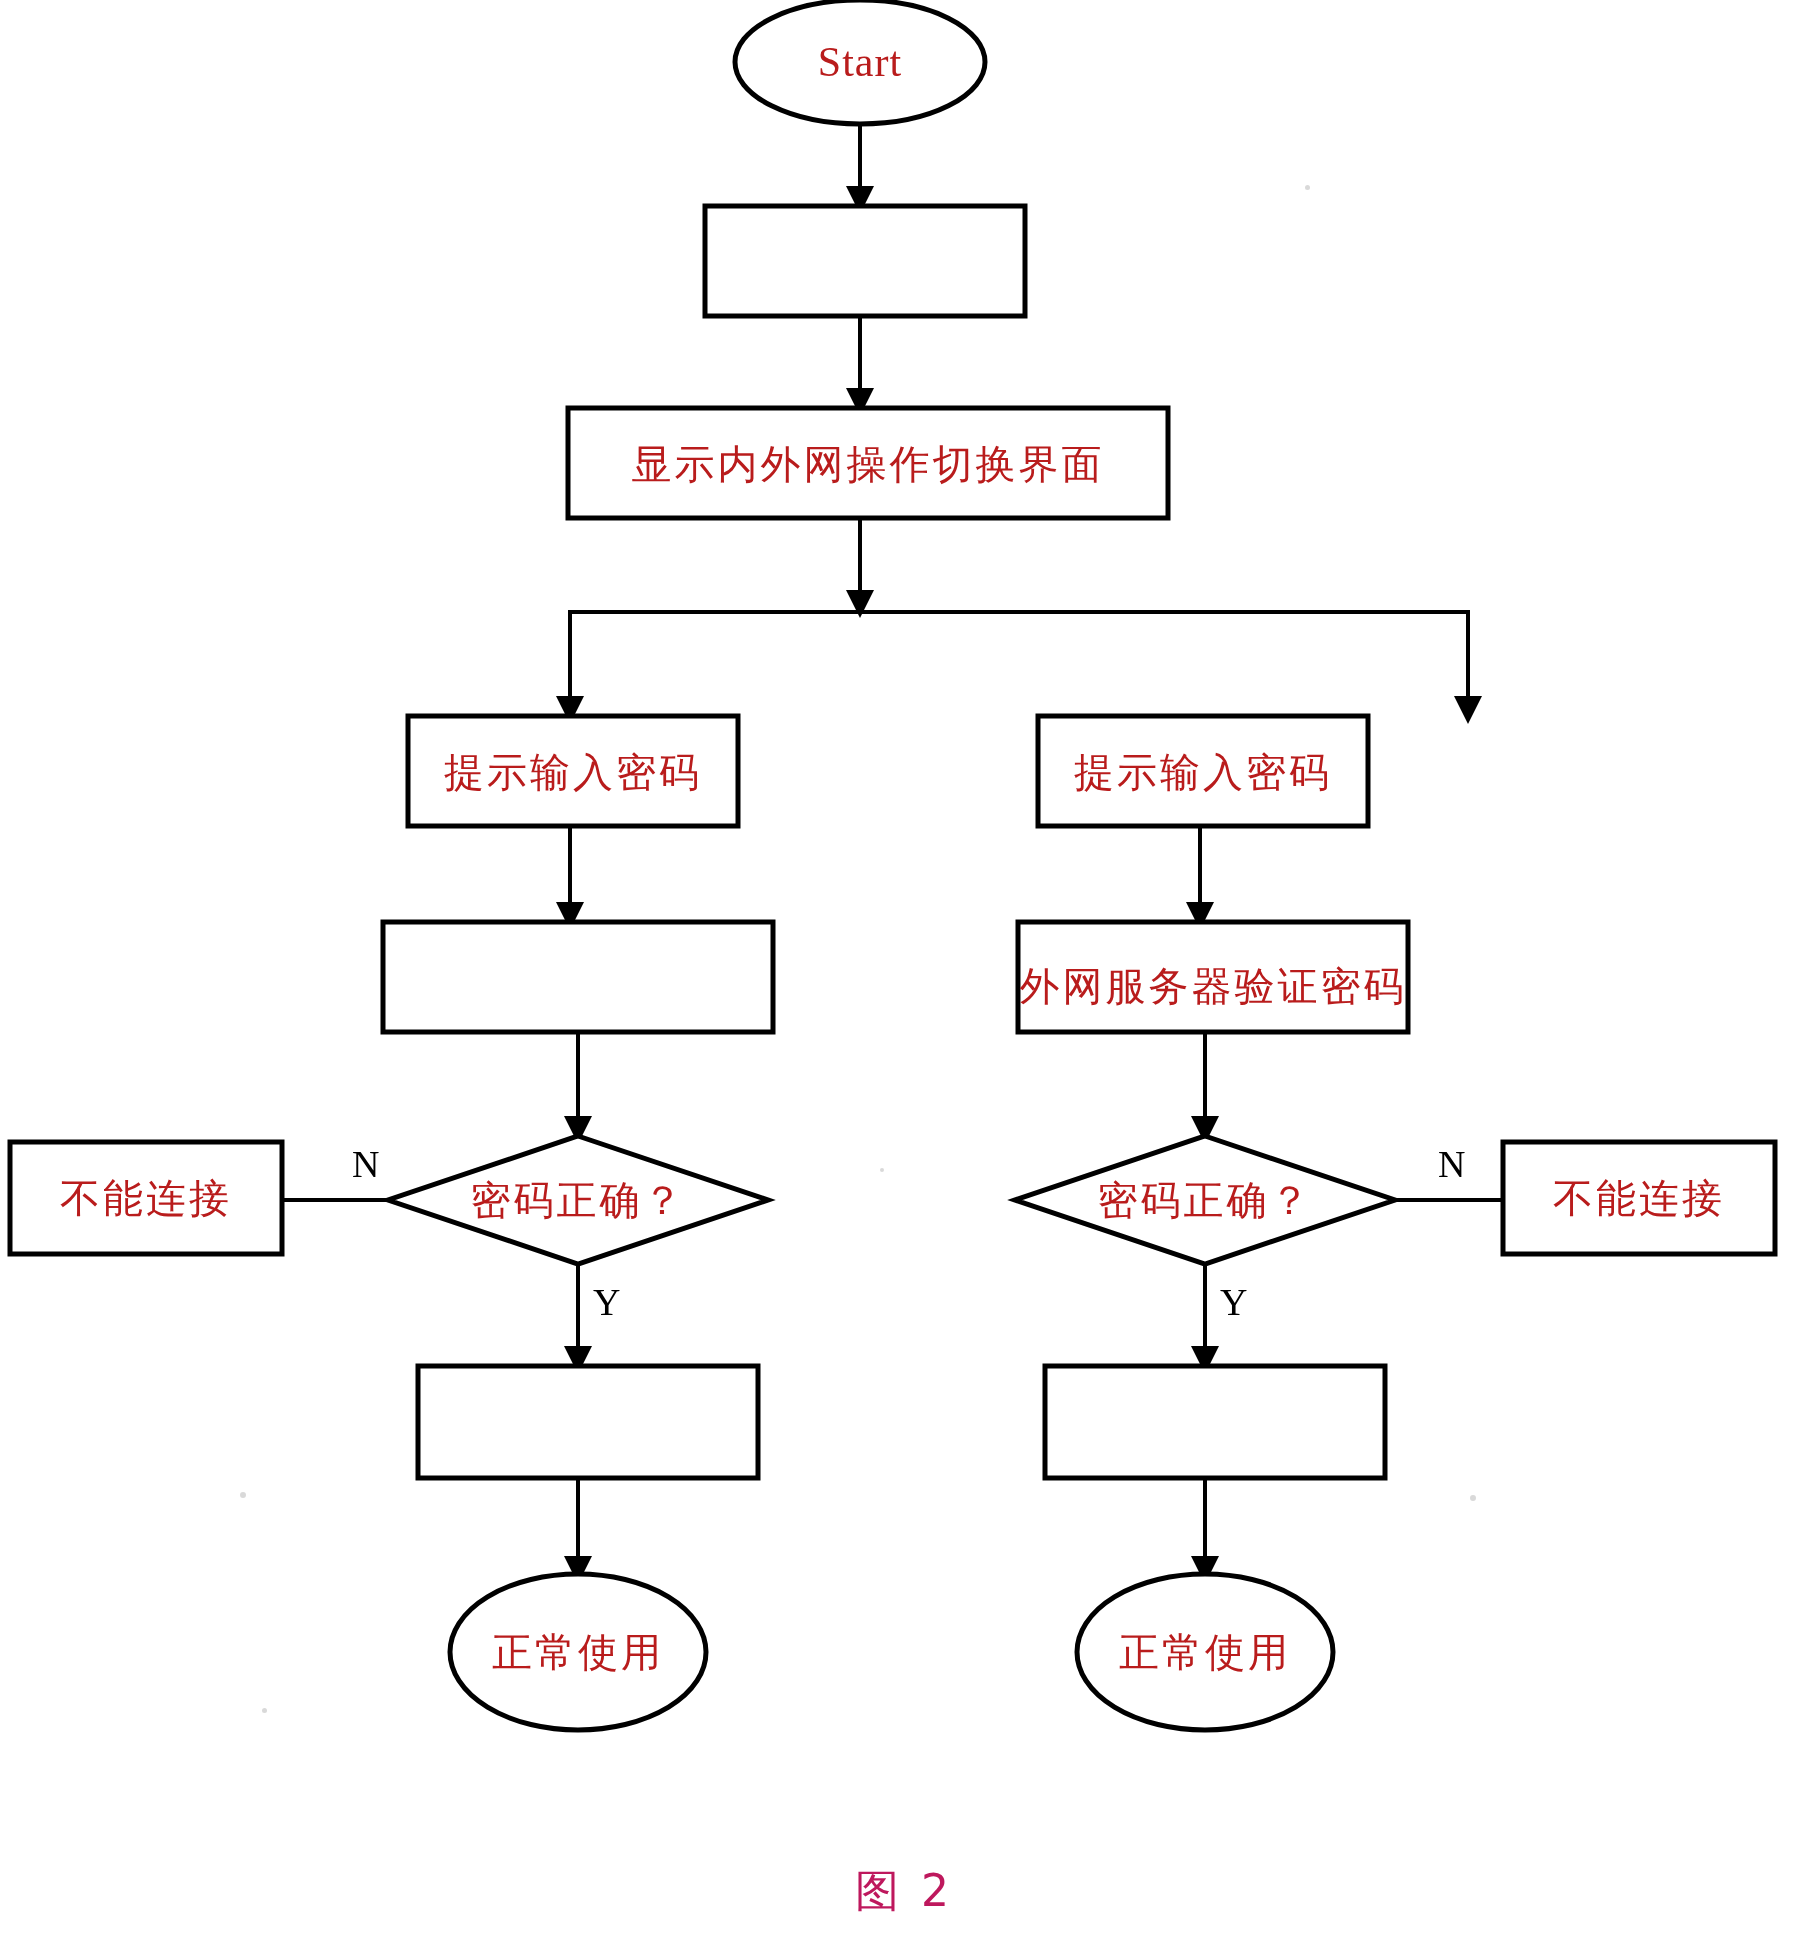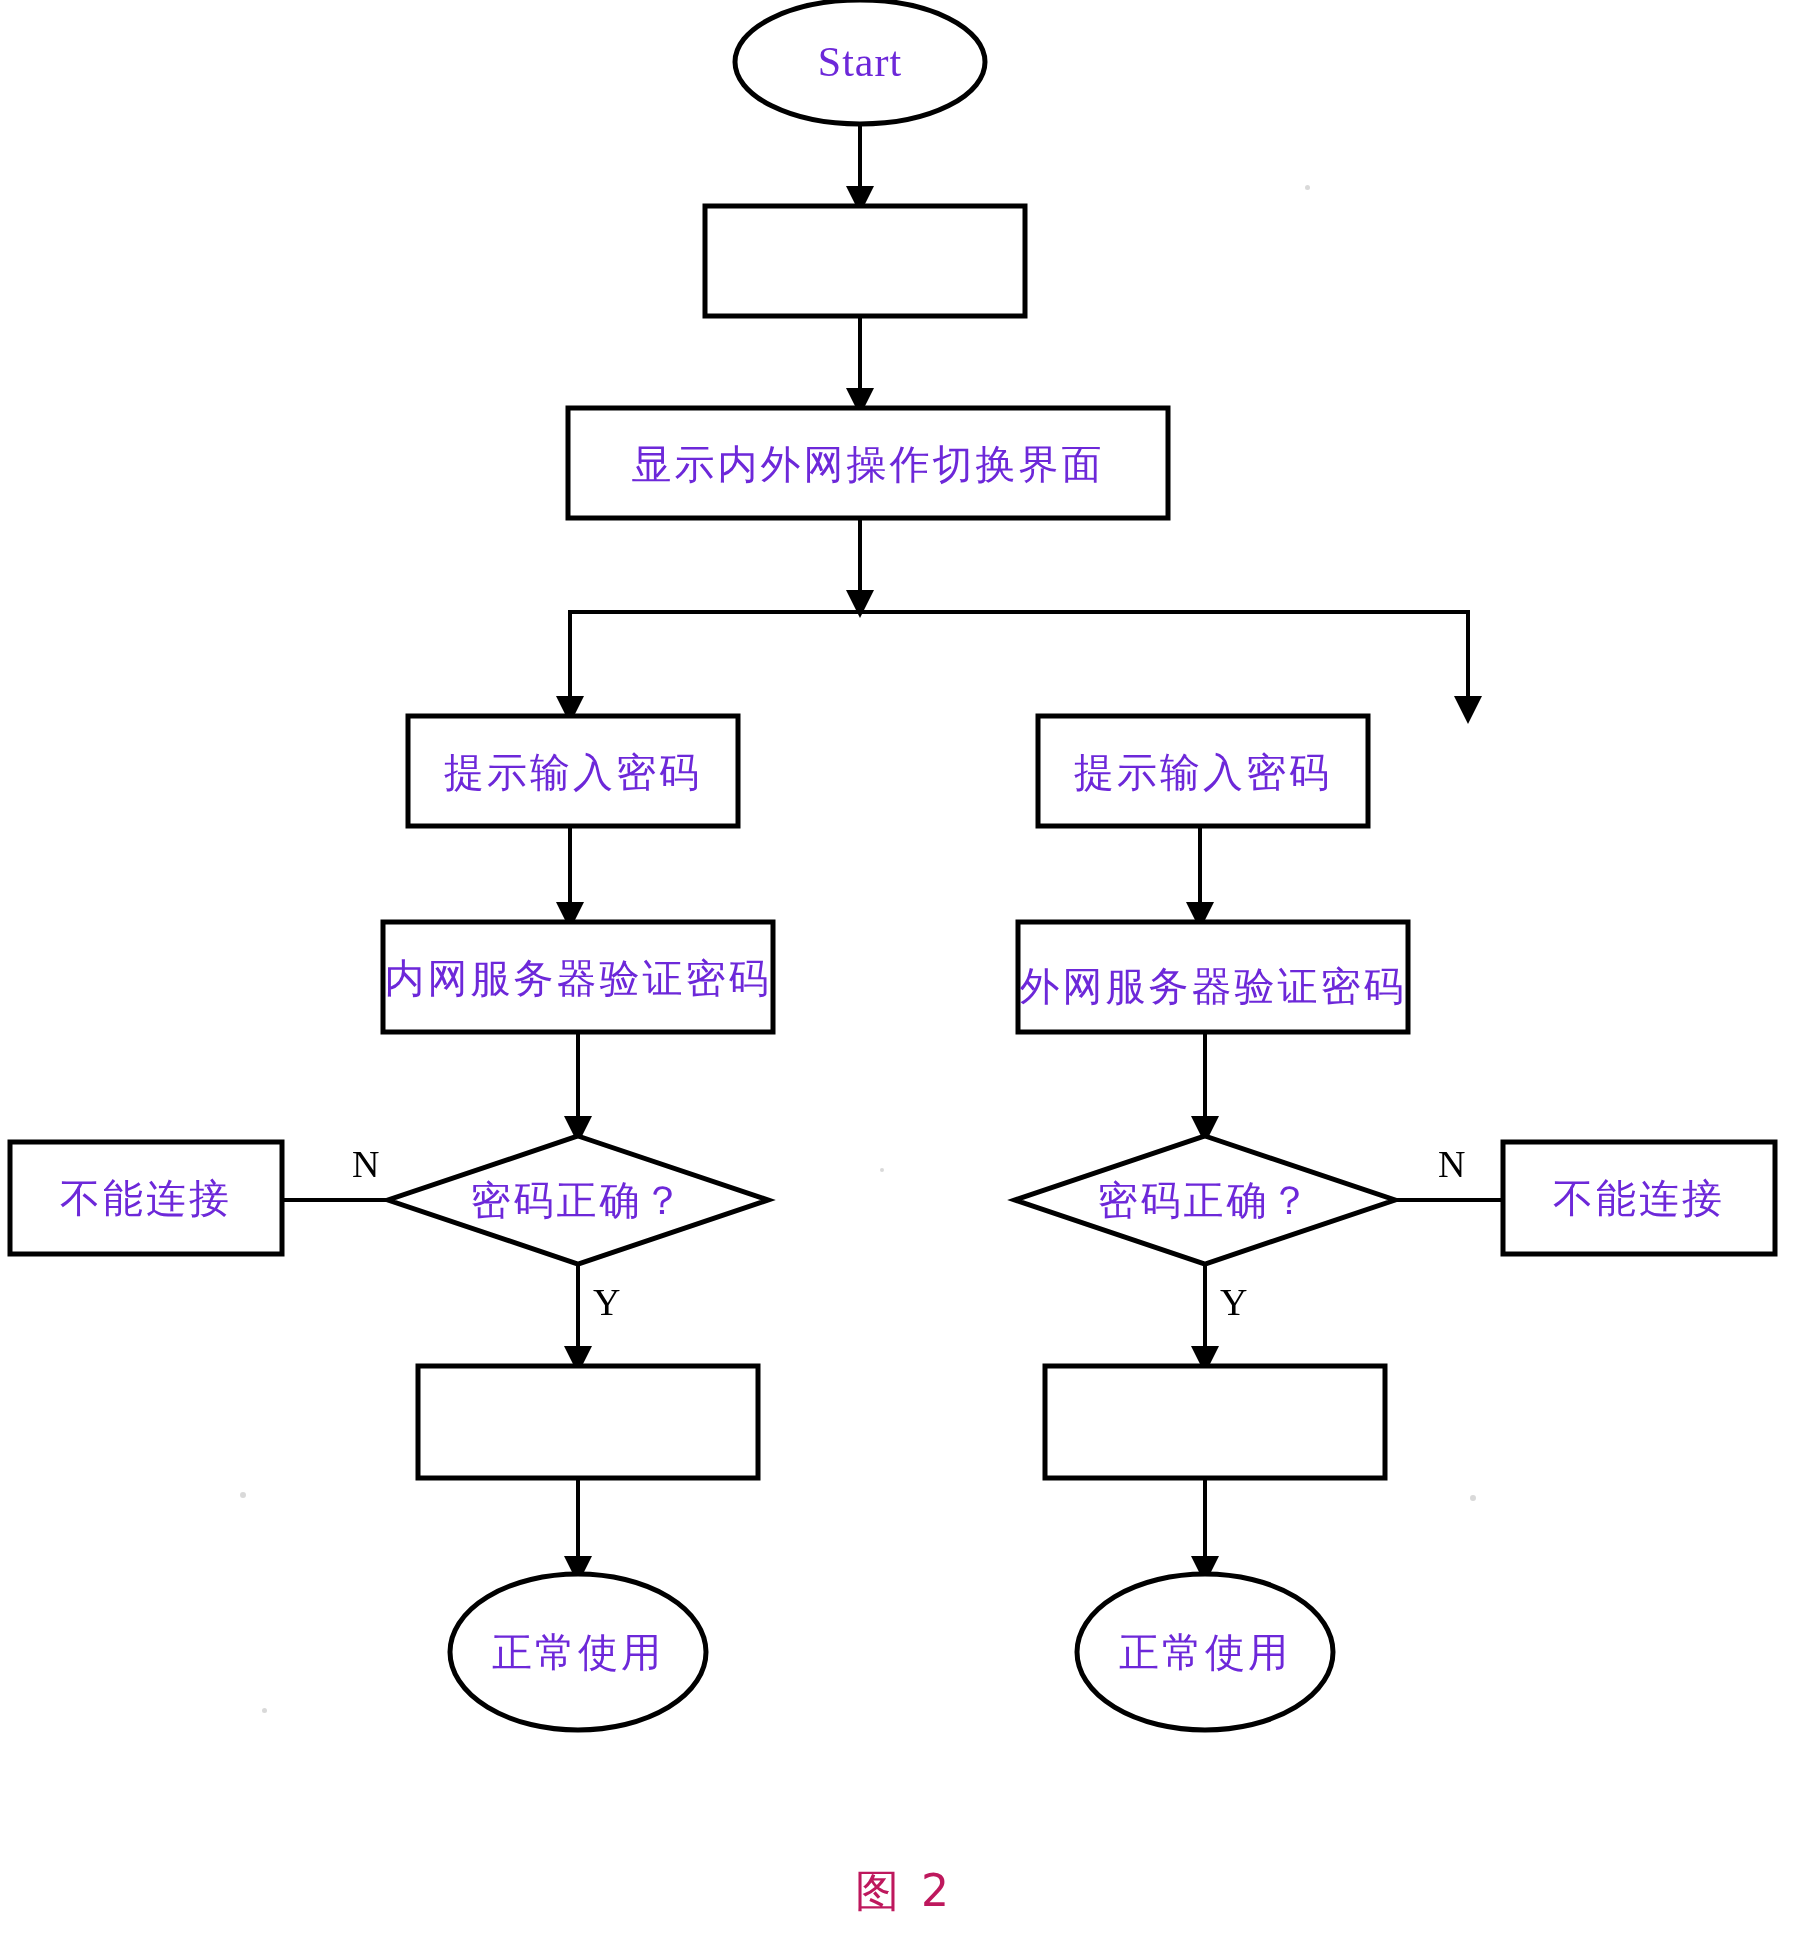--- a/index.html
+++ b/index.html
@@ -21,21 +21,21 @@
     top: 0;
     width: 1820px;
     height: 1950px;
   }
   
   .node-label {
     position: absolute;
     display: flex;
     align-items: center;
     justify-content: center;
-    color: #6d28d9;
+    color: #b91c1c;
     text-align: left;
     line-height: 1.05;
     white-space: nowrap;
     font-family: "DejaVu Sans", "Liberation Sans", sans-serif;
   }
   .cjk {
     font-family: "DejaVu Sans", "Liberation Sans", sans-serif;
     font-size: 40px;
     letter-spacing: 3px;
   }
@@ -144,21 +144,20 @@
     </g>
   </svg>
 
   <div class="node-label latin" style="left:735px; top:32px; width:250px; height:60px;">Start</div>
 
 
   <div class="node-label cjk" style="left:568px; top:438px; width:600px; height:52px;">显示内外网操作切换界面</div>
 
   <div class="node-label cjk" style="left:408px; top:746px; width:330px; height:52px;">提示输入密码</div>
 
-  <div class="node-label cjk" style="left:383px; top:952px; width:390px; height:52px;">内网服务器验证密码</div>
 
   <div class="node-label cjk" style="left:428px; top:1174px; width:300px; height:52px;">密码正确？</div>
 
   <div class="node-label cjk" style="left:10px; top:1172px; width:272px; height:52px;">不能连接</div>
 
 
   <div class="node-label cjk" style="left:450px; top:1626px; width:256px; height:52px;">正常使用</div>
 
   <div class="node-label cjk" style="left:1038px; top:746px; width:330px; height:52px;">提示输入密码</div>
 

